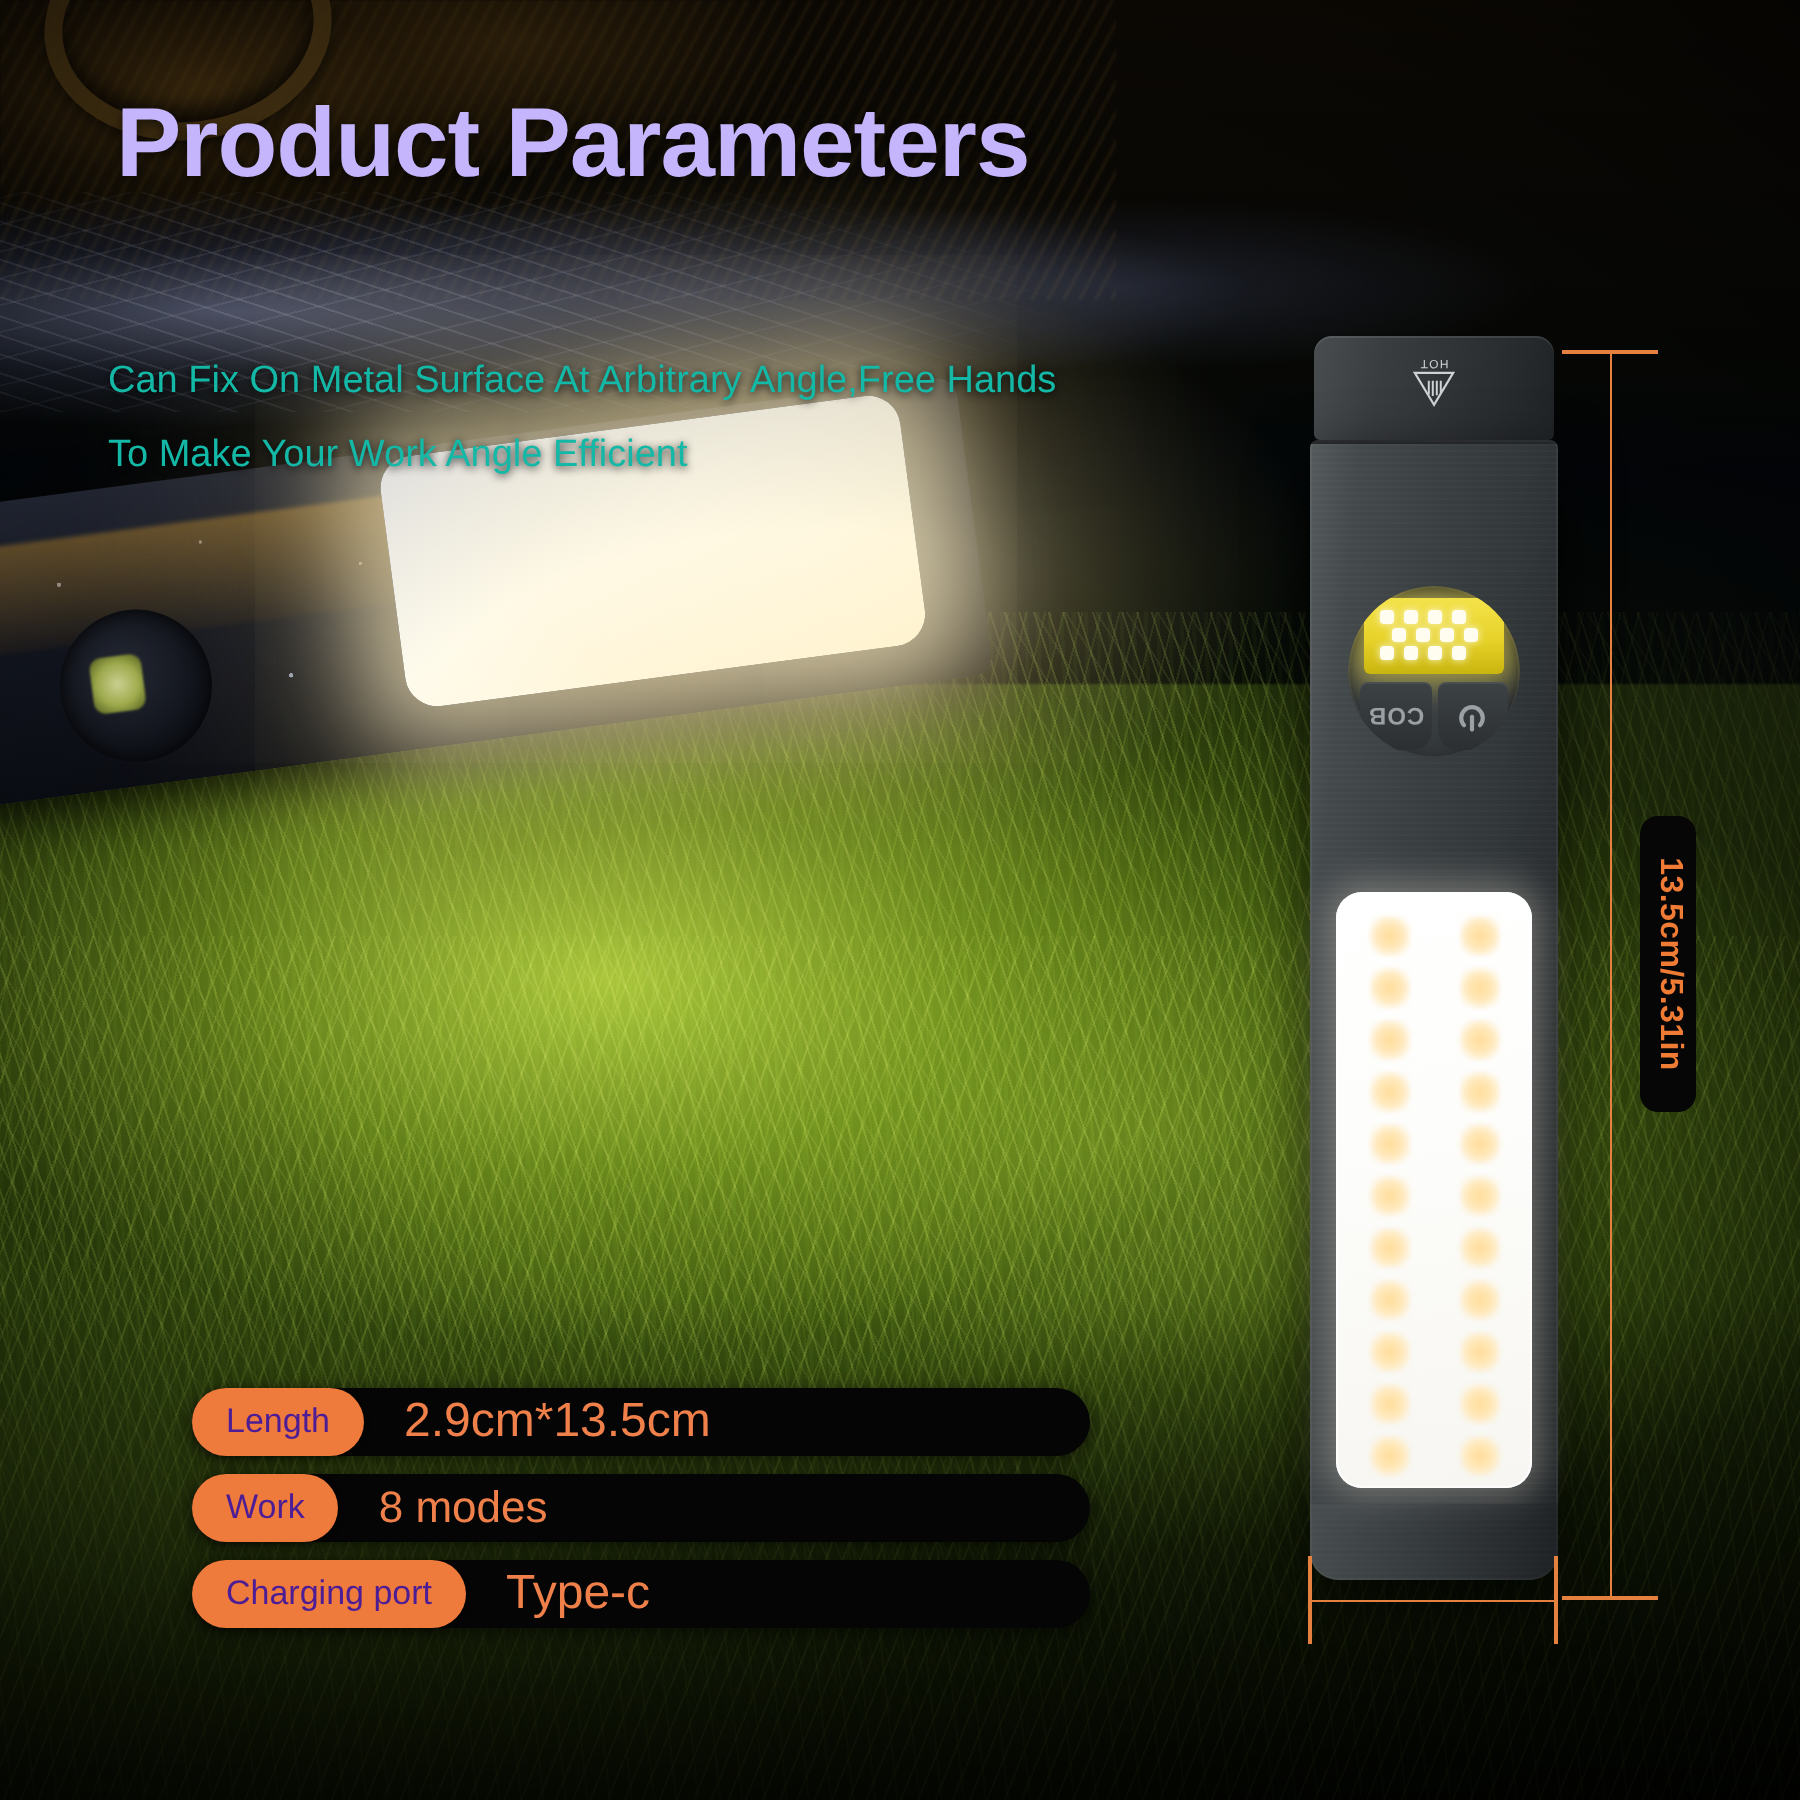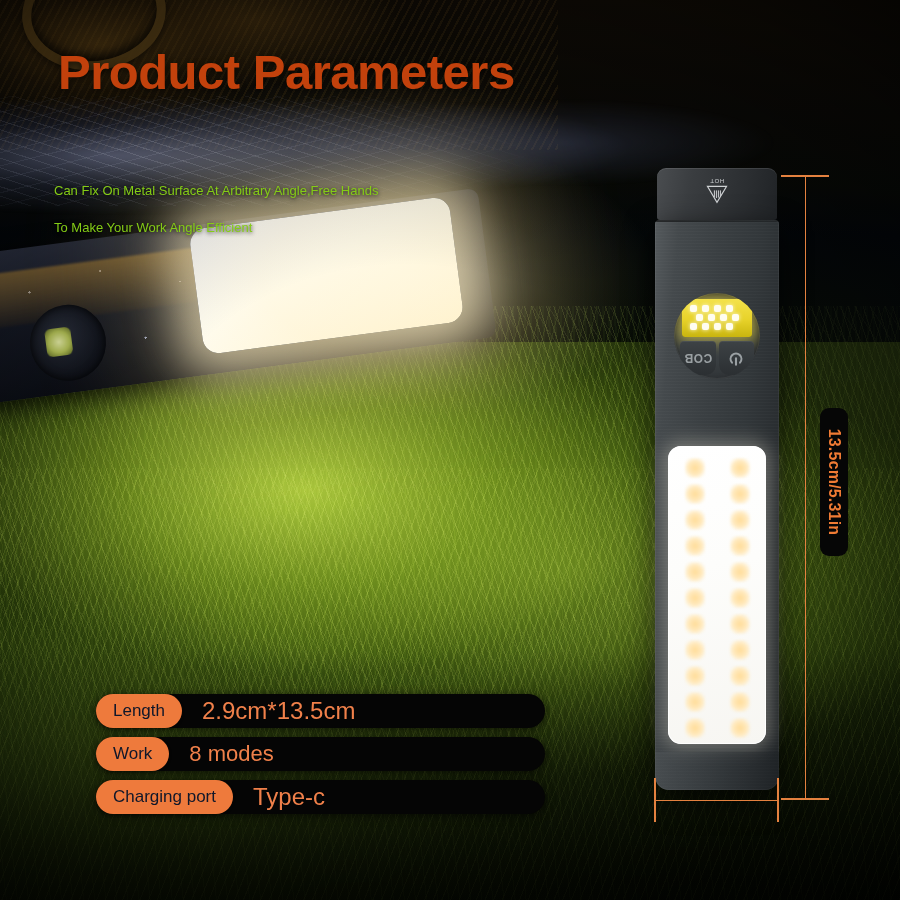--- a/index.html
+++ b/index.html
@@ -152,27 +152,27 @@
   .hero-glow{
     position:absolute;left:150px;top:150px;width:640px;height:360px;
     background:radial-gradient(50% 50% at 40% 35%, rgba(255,244,210,.34) 0%, rgba(255,226,150,.12) 45%, rgba(0,0,0,0) 78%);
     pointer-events:none;
   }
 
   
   .title{
     position:absolute;left:58px;top:44px;
     font-size:49px;font-weight:bold;letter-spacing:-.5px;
-    color:#c2410c;
+    color:#c4b5fd;
     text-shadow:0 2px 6px rgba(0,0,0,.55);
     white-space:nowrap;
   }
   .subtitle{
     position:absolute;left:54px;top:172px;width:620px;
-    color:#84cc16;font-size:13px;line-height:37px;
+    color:#14b8a6;font-size:19px;line-height:37px;
     text-shadow:0 1px 4px rgba(0,0,0,.9);
   }
   .subtitle div{white-space:nowrap;}
 
   
   .product{position:absolute;left:655px;top:168px;width:124px;height:622px;}
   .p-cap{
     position:absolute;left:2px;top:0;width:120px;height:52px;
     background:linear-gradient(100deg,#4a4d50 0%,#3a3d40 28%,#2b2e31 72%,#202326 100%);
     border-radius:9px 9px 3px 3px;
@@ -276,21 +276,21 @@
   
   .specs{position:absolute;left:96px;top:694px;}
   .spec-row{
     position:relative;height:34px;margin-bottom:9px;
     background:#050505;border-radius:17px;display:flex;align-items:center;
     box-shadow:0 2px 10px rgba(0,0,0,.6);
   }
   .spec-pill{
     height:34px;border-radius:17px;background:#ee7a3c;
     display:flex;align-items:center;justify-content:center;
-    color:#0f172a;font-size:17px;padding:0 17px;flex:none;
+    color:#4c1d95;font-size:17px;padding:0 17px;flex:none;
     box-shadow:0 1px 3px rgba(0,0,0,.4);
   }
   .spec-val{
     color:#f0804a;padding-left:20px;white-space:nowrap;
   }
 </style>
 </head>
 <body>
 
 <div id="page">

